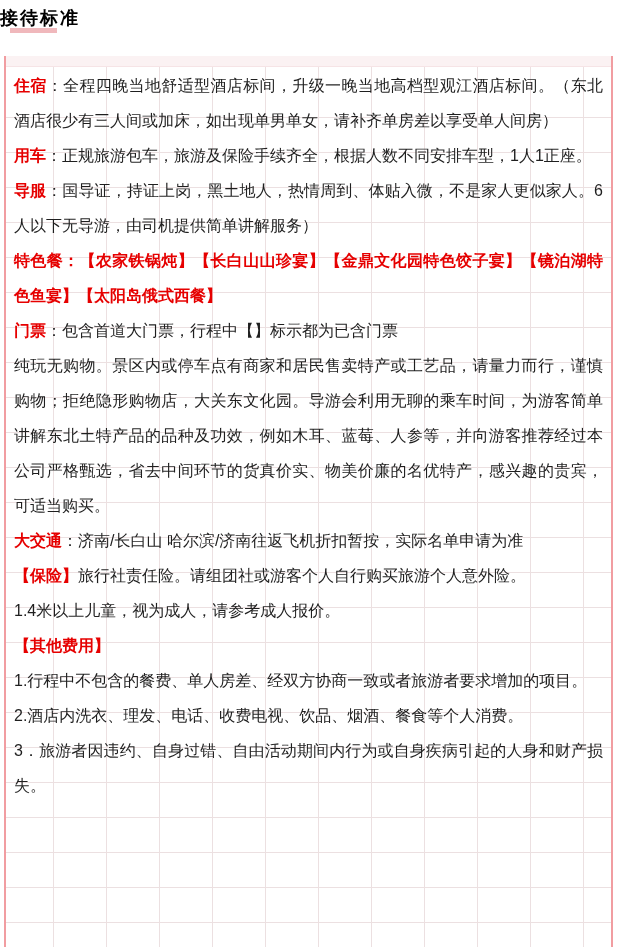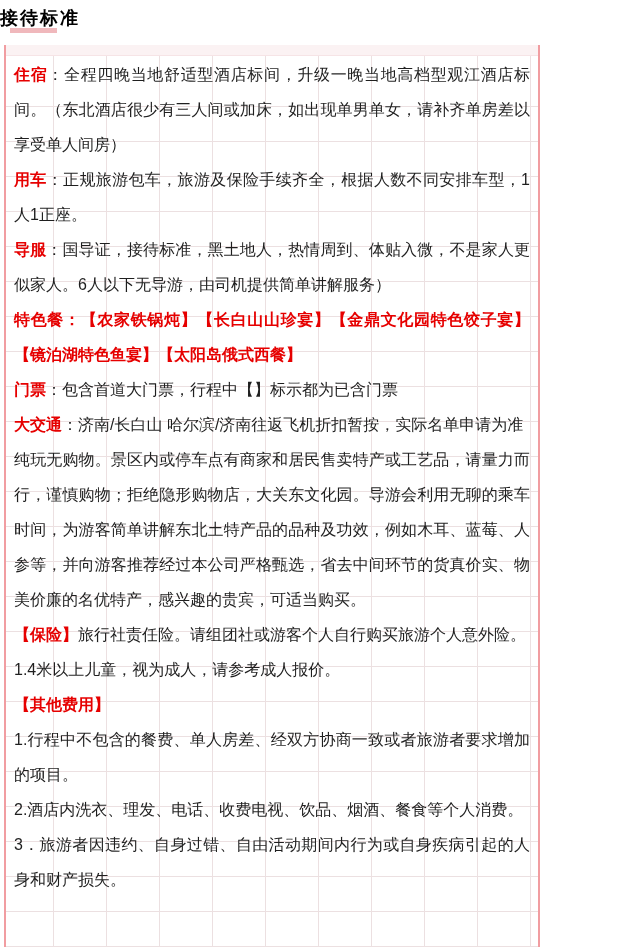--- a/index.html
+++ b/index.html
@@ -19,21 +19,21 @@
   }
   .doc-title{
     text-align:left;font-size:18px;font-weight:bold;color:#000;
     padding-top:7px;line-height:22px;letter-spacing:2px;
   }
   .tab-deco{
     position:absolute;left:10px;top:28px;width:47px;height:5px;
     background:var(--tab-pink);
   }
   .content-box{
-    position:absolute;top:45px;left:4px;width:536px;bottom:0;
+    position:absolute;top:56px;left:4px;width:609px;bottom:0;
     box-sizing:border-box;
     border-left:2px solid var(--border-pink);
     border-right:2px solid var(--border-pink);
     background-color:#ffffff;
     background-image:
       repeating-linear-gradient(to right, transparent 0 52px, var(--grid-line) 52px 53px),
       repeating-linear-gradient(to bottom, transparent 0 34px, var(--grid-line) 34px 35px);
     background-position:-5px 27px;
   }
   .top-strip{
@@ -55,25 +55,25 @@
 
 <div class="doc-title">接待标准</div>
 
 <div class="tab-deco"></div>
 
 <div class="content-box">
   <div class="top-strip"></div>
   <div class="paragraphs">
       <p class="para"><span class="seg red-bold">住宿</span><span class="seg normal">：全程四晚当地舒适型酒店标间，升级一晚当地高档型观江酒店标间。（东北酒店很少有三人间或加床，如出现单男单女，请补齐单房差以享受单人间房）</span></p>
       <p class="para"><span class="seg red-bold">用车</span><span class="seg normal">：正规旅游包车，旅游及保险手续齐全，根据人数不同安排车型，1人1正座。</span></p>
-      <p class="para"><span class="seg red-bold">导服</span><span class="seg normal">：国导证，接待标准，黑土地人，热情周到、体贴入微，不是家人更似家人。6人以下无导游，由司机提供简单讲解服务）</span></p>
+      <p class="para"><span class="seg red-bold">导服</span><span class="seg normal">：国导证，持证上岗，黑土地人，热情周到、体贴入微，不是家人更似家人。6人以下无导游，由司机提供简单讲解服务）</span></p>
       <p class="para"><span class="seg red-bold">特色餐：【农家铁锅炖】【长白山山珍宴】【金鼎文化园特色饺子宴】【镜泊湖特色鱼宴】【太阳岛俄式西餐】</span></p>
       <p class="para"><span class="seg red-bold">门票</span><span class="seg normal">：包含首道大门票，行程中【】标示都为已含门票</span></p>
+      <p class="para"><span class="seg normal">纯玩无购物。景区内或停车点有商家和居民售卖特产或工艺品，请量力而行，谨慎购物；拒绝隐形购物店，大关东文化园。导游会利用无聊的乘车时间，为游客简单讲解东北土特产品的品种及功效，例如木耳、蓝莓、人参等，并向游客推荐经过本公司严格甄选，省去中间环节的货真价实、物美价廉的名优特产，感兴趣的贵宾，可适当购买。</span></p>
       <p class="para"><span class="seg red-bold">大交通</span><span class="seg normal">：济南/长白山 哈尔滨/济南往返飞机折扣暂按，实际名单申请为准</span></p>
-      <p class="para"><span class="seg normal">纯玩无购物。景区内或停车点有商家和居民售卖特产或工艺品，请量力而行，谨慎购物；拒绝隐形购物店，大关东文化园。导游会利用无聊的乘车时间，为游客简单讲解东北土特产品的品种及功效，例如木耳、蓝莓、人参等，并向游客推荐经过本公司严格甄选，省去中间环节的货真价实、物美价廉的名优特产，感兴趣的贵宾，可适当购买。</span></p>
       <p class="para"><span class="seg red-bold">【保险】</span><span class="seg normal">旅行社责任险。请组团社或游客个人自行购买旅游个人意外险。</span></p>
       <p class="para"><span class="seg normal">1.4米以上儿童，视为成人，请参考成人报价。</span></p>
       <p class="para"><span class="seg red-bold">【其他费用】</span></p>
       <p class="para"><span class="seg normal">1.行程中不包含的餐费、单人房差、经双方协商一致或者旅游者要求增加的项目。</span></p>
       <p class="para"><span class="seg normal">2.酒店内洗衣、理发、电话、收费电视、饮品、烟酒、餐食等个人消费。</span></p>
       <p class="para"><span class="seg normal">3．旅游者因违约、自身过错、自由活动期间内行为或自身疾病引起的人身和财产损失。</span></p>
     </div>
 </div>
 
 </body></html>

